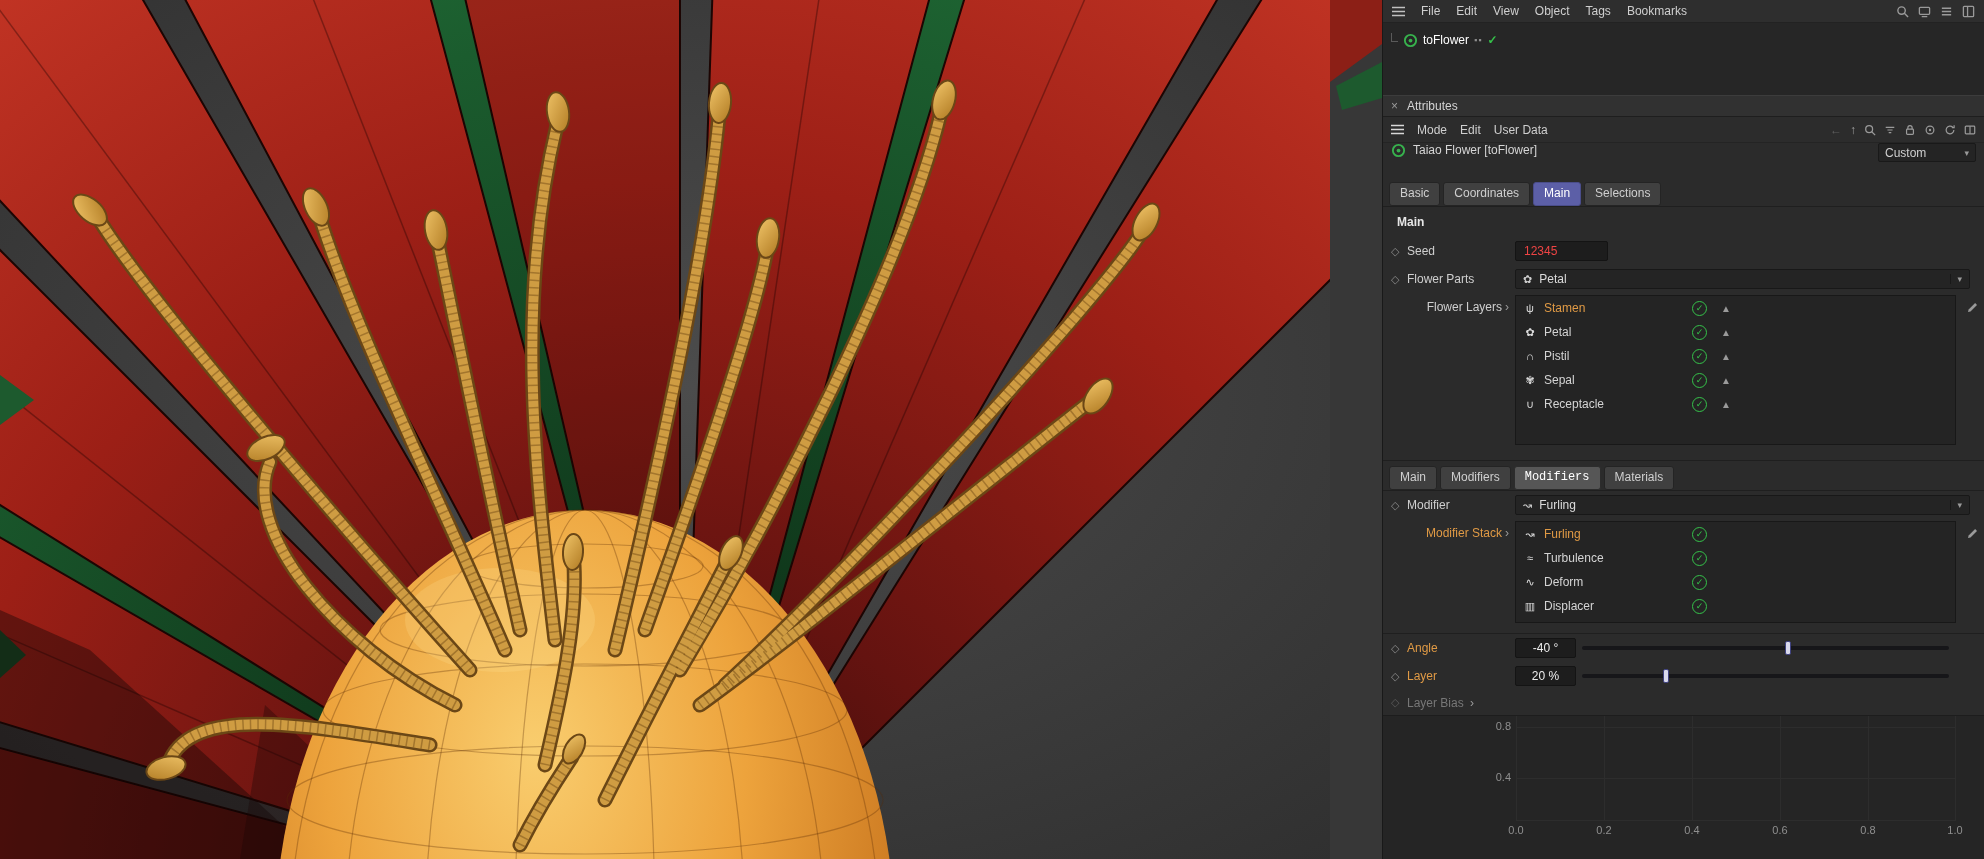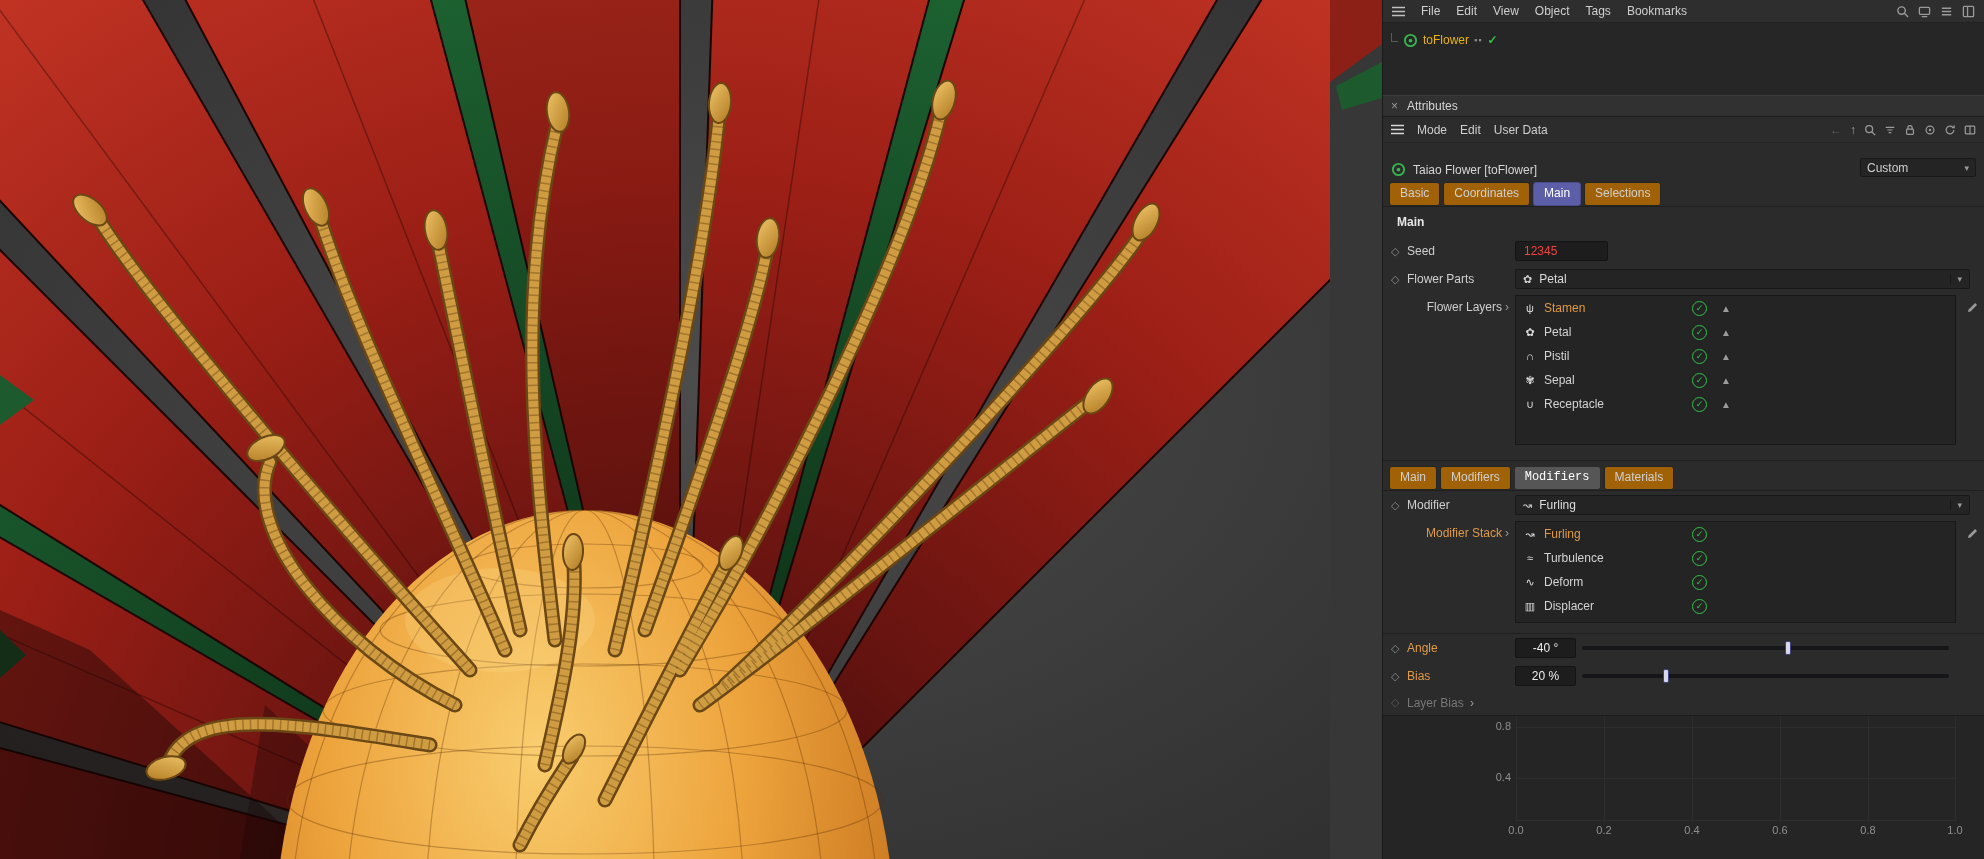--- a/index.html
+++ b/index.html
@@ -13,39 +13,39 @@
   .icon-svg{display:inline-block;vertical-align:middle;}
   
   .menubar{height:23px;flex:none;background:#2e2e2e;border-bottom:1px solid #222;display:flex;align-items:center;gap:16px;padding:0 9px;}
   .menubar .menu-item{color:#cfcfcf;cursor:default;}
   .mb-spacer{flex:1;}
   .mb-icons{display:flex;gap:9px;align-items:center;}
   
   .objmgr{height:72px;flex:none;background:#262626;padding:7px 6px 0;}
   .obj-row{display:flex;align-items:center;gap:5px;height:20px;}
   .tree-elbow{width:7px;height:9px;border-left:1px solid #5a5a5a;border-bottom:1px solid #5a5a5a;margin:-6px 0 0 2px;}
-  .obj-name{color:#eab308;}
+  .obj-name{color:#ffffff;}
   .tag-mini{color:#8f8f8f;font-size:9px;letter-spacing:1px;}
   .obj-check{color:#35c24a;font-size:12px;font-weight:bold;}
   
   .attr-header{height:22px;flex:none;background:#313131;border-top:1px solid #3c3c3c;border-bottom:1px solid #1e1e1e;display:flex;align-items:center;gap:9px;padding:0 8px;color:#d4d4d4;}
   .close-x{color:#9a9a9a;font-size:12px;cursor:default;}
   
   .mode-bar{height:26px;flex:none;background:#2c2c2c;border-bottom:1px solid #242424;display:flex;align-items:center;gap:13px;padding:0 8px;}
   .mode-bar .menu-item{color:#cfcfcf;}
   .mode-icons{display:flex;gap:8px;align-items:center;margin-left:auto;}
   .dim-ico{color:#5f5f5f;font-size:12px;}
   .lite-ico{color:#a0a0a0;font-size:12px;}
   
-  .obj-title{height:34px;flex:none;display:flex;align-items:flex-end;gap:7px;padding:0 8px;color:#d6d6d6;}
-  .preset{margin-left:auto;width:116px;height:19px;background:#242424;border:1px solid #191919;border-radius:2px;display:flex;align-items:center;padding:0 6px;color:#cfcfcf;}
+  .obj-title{height:34px;flex:none;display:flex;align-items:flex-start;gap:7px;padding:0 8px;color:#d6d6d6;}
+  .preset{margin-left:auto;width:98px;height:19px;background:#242424;border:1px solid #191919;border-radius:2px;display:flex;align-items:center;padding:0 6px;color:#cfcfcf;}
   .preset .chev{margin-left:auto;color:#9a9a9a;font-size:9px;}
   
   .tabs{height:30px;flex:none;display:flex;gap:3px;padding:5px 6px 0;border-bottom:1px solid #1f1f1f;}
-  .tab{padding:3px 10px 4px;background:#a16207;border:1px solid #242424;border-radius:3px;color:#cfcfcf;cursor:default;white-space:nowrap;}
+  .tab{padding:3px 10px 4px;background:#404040;border:1px solid #242424;border-radius:3px;color:#cfcfcf;cursor:default;white-space:nowrap;}
   .tab.active{background:#5c5fa7;border-color:#4a4d8a;color:#fff;}
   .tabs.sub .tab.active{background:#565656;border-color:#2c2c2c;color:#fff;font-family:Liberation Mono, monospace;}
   .section-label{height:30px;flex:none;display:flex;align-items:center;padding:0 14px;font-weight:bold;color:#e6e6e6;}
   
   .param{height:28px;flex:none;display:flex;align-items:center;padding:0 8px;}
   .diamond{width:16px;color:#8a8a8a;font-size:11px;flex:none;}
   .diamond.dim{color:#5c5c5c;}
   .plabel{width:108px;flex:none;color:#cfcfcf;}
   .plabel.orange{color:#e09a45;}
   .plabel.dim{color:#777;}
@@ -471,21 +471,21 @@
       <span class="plabel orange">Angle</span>
       <span class="vbox">-40 °</span>
       <span class="slider">
         <span class="track"><span class="fill" style="width:56%"></span></span>
         <span class="handle" style="left:56%"></span>
       </span>
     </div>
 
     <div class="param">
       <span class="diamond">◇</span>
-      <span class="plabel orange">Bias</span>
+      <span class="plabel orange">Layer</span>
       <span class="vbox">20 %</span>
       <span class="slider">
         <span class="track"><span class="fill" style="width:23%"></span></span>
         <span class="handle" style="left:23%"></span>
       </span>
     </div>
 
     <div class="param layerbias">
       <span class="diamond dim">◇</span>
       <span class="plabel dim"><span>Layer Bias</span> <span class="chevR">›</span></span>

